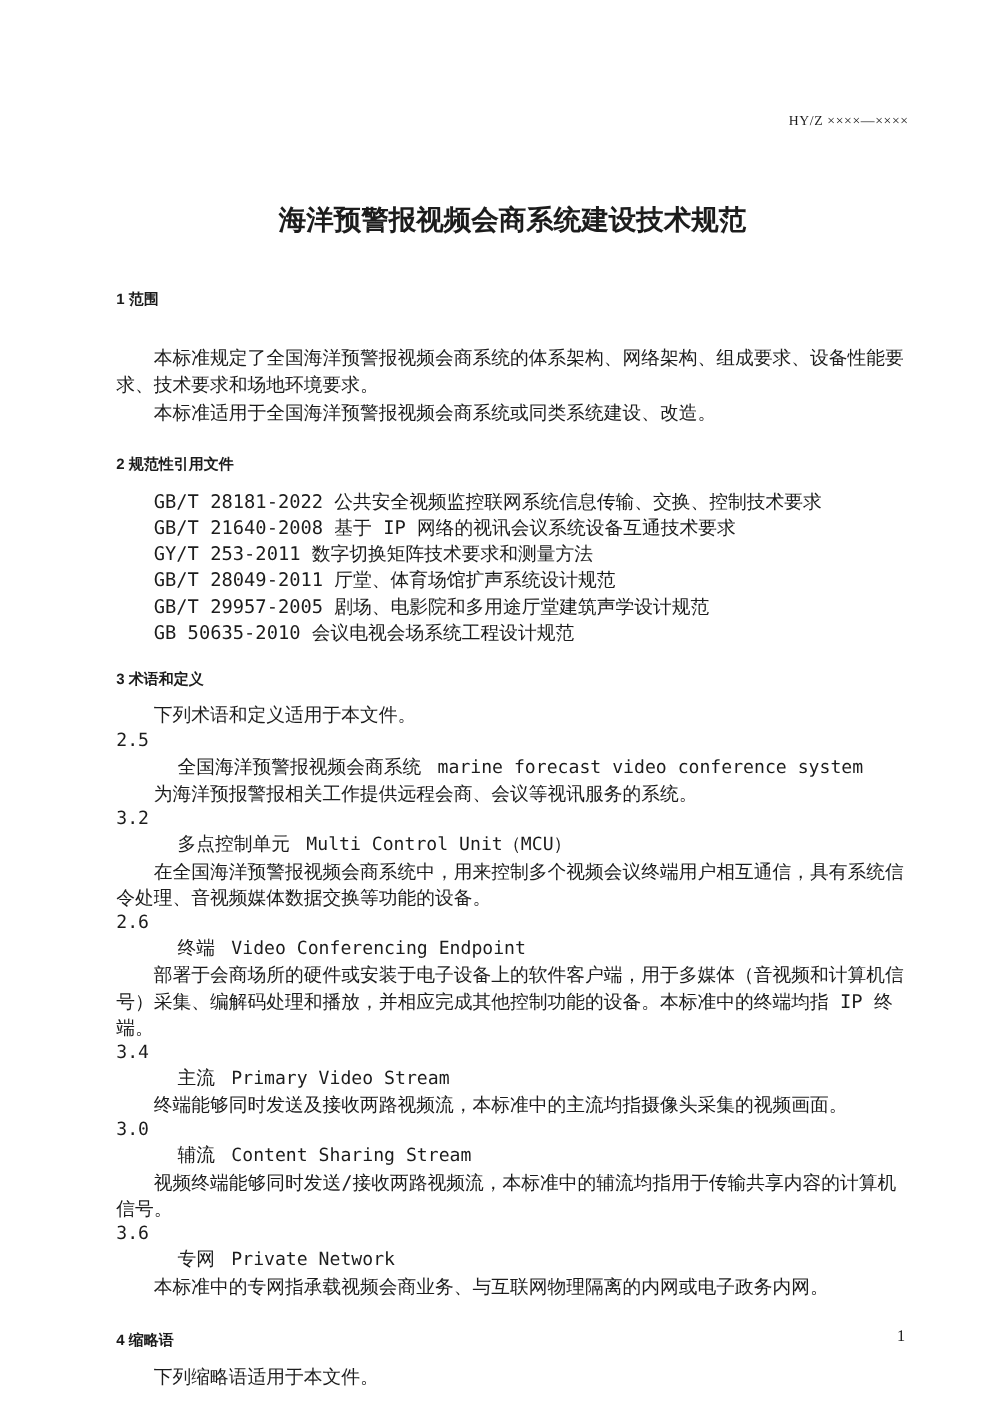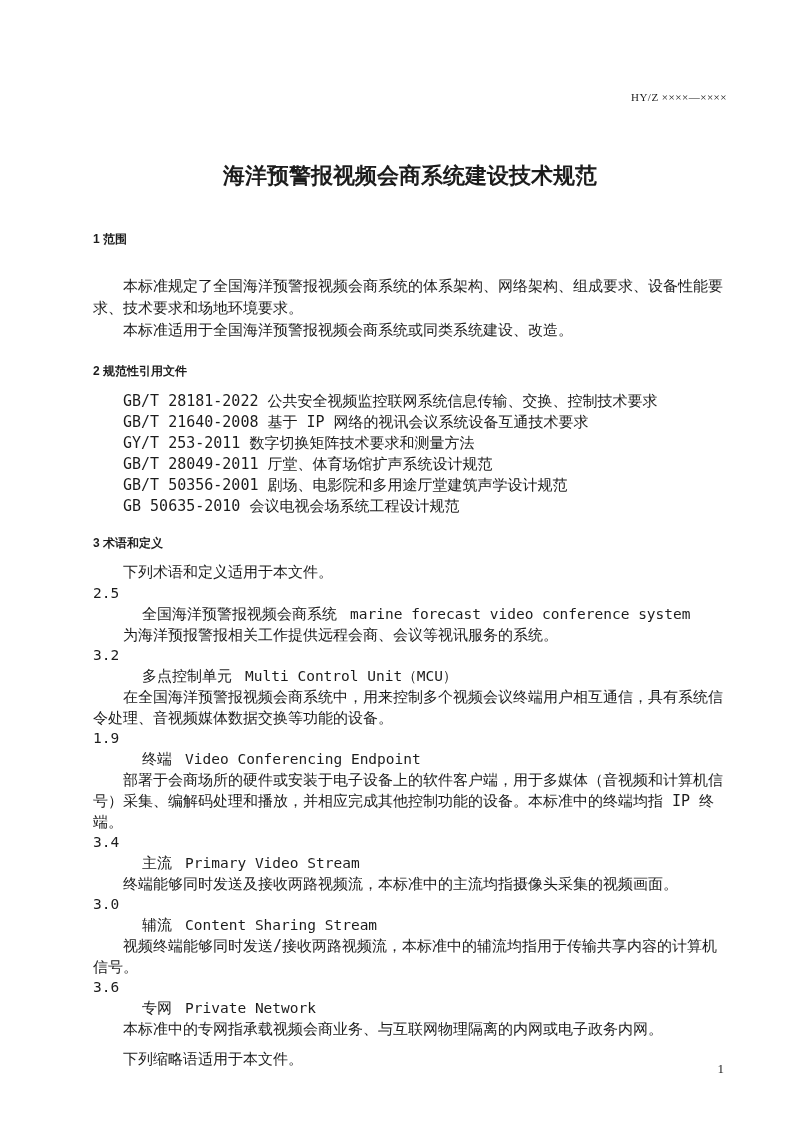--- a/index.html
+++ b/index.html
@@ -121,21 +121,21 @@
     <p class="body-par">本标准适用于全国海洋预警报视频会商系统或同类系统建设、改造。</p>
   </section>
 
   <section>
     <h2 class="sec-heading">2 规范性引用文件</h2>
     <div class="ref-list">
       <p class="ref-item">GB/T 28181-2022 公共安全视频监控联网系统信息传输、交换、控制技术要求</p>
       <p class="ref-item">GB/T 21640-2008 基于 IP 网络的视讯会议系统设备互通技术要求</p>
       <p class="ref-item">GY/T 253-2011 数字切换矩阵技术要求和测量方法</p>
       <p class="ref-item">GB/T 28049-2011 厅堂、体育场馆扩声系统设计规范</p>
-      <p class="ref-item">GB/T 50356-2001 剧场、电影院和多用途厅堂建筑声学设计规范</p>
+      <p class="ref-item">GB/T 29957-2005 剧场、电影院和多用途厅堂建筑声学设计规范</p>
       <p class="ref-item">GB 50635-2010 会议电视会场系统工程设计规范</p>
     </div>
   </section>
 
   <section>
     <h2 class="sec-heading h-terms">3 术语和定义</h2>
     <p class="terms-intro">下列术语和定义适用于本文件。</p>
 
     <div class="term-block">
       <div class="term-num">2.5</div>
@@ -147,21 +147,21 @@
 
     <div class="term-block">
       <div class="term-num">3.2</div>
       <div class="term-line">
         <span class="term-zh">多点控制单元</span><span class="term-en">Multi Control Unit（MCU）</span>
       </div>
       <p class="term-def">在全国海洋预警报视频会商系统中，用来控制多个视频会议终端用户相互通信，具有系统信令处理、音视频媒体数据交换等功能的设备。</p>
     </div>
 
     <div class="term-block">
-      <div class="term-num">1.9</div>
+      <div class="term-num">2.6</div>
       <div class="term-line">
         <span class="term-zh">终端</span><span class="term-en">Video Conferencing Endpoint</span>
       </div>
       <p class="term-def">部署于会商场所的硬件或安装于电子设备上的软件客户端，用于多媒体（音视频和计算机信号）采集、编解码处理和播放，并相应完成其他控制功能的设备。本标准中的终端均指 IP 终端。</p>
     </div>
 
     <div class="term-block">
       <div class="term-num">3.4</div>
       <div class="term-line">
         <span class="term-zh">主流</span><span class="term-en">Primary Video Stream</span>
@@ -180,18 +180,19 @@
     <div class="term-block">
       <div class="term-num">3.6</div>
       <div class="term-line">
         <span class="term-zh">专网</span><span class="term-en">Private Network</span>
       </div>
       <p class="term-def">本标准中的专网指承载视频会商业务、与互联网物理隔离的内网或电子政务内网。</p>
     </div>
   </section>
 
   <section>
+    <h2 class="sec-heading h-abbr">4 缩略语</h2>
     <p class="abbr-intro">下列缩略语适用于本文件。</p>
   </section>
 
   <div class="page-number">1</div>
 
 </div>
 
 </body></html>

